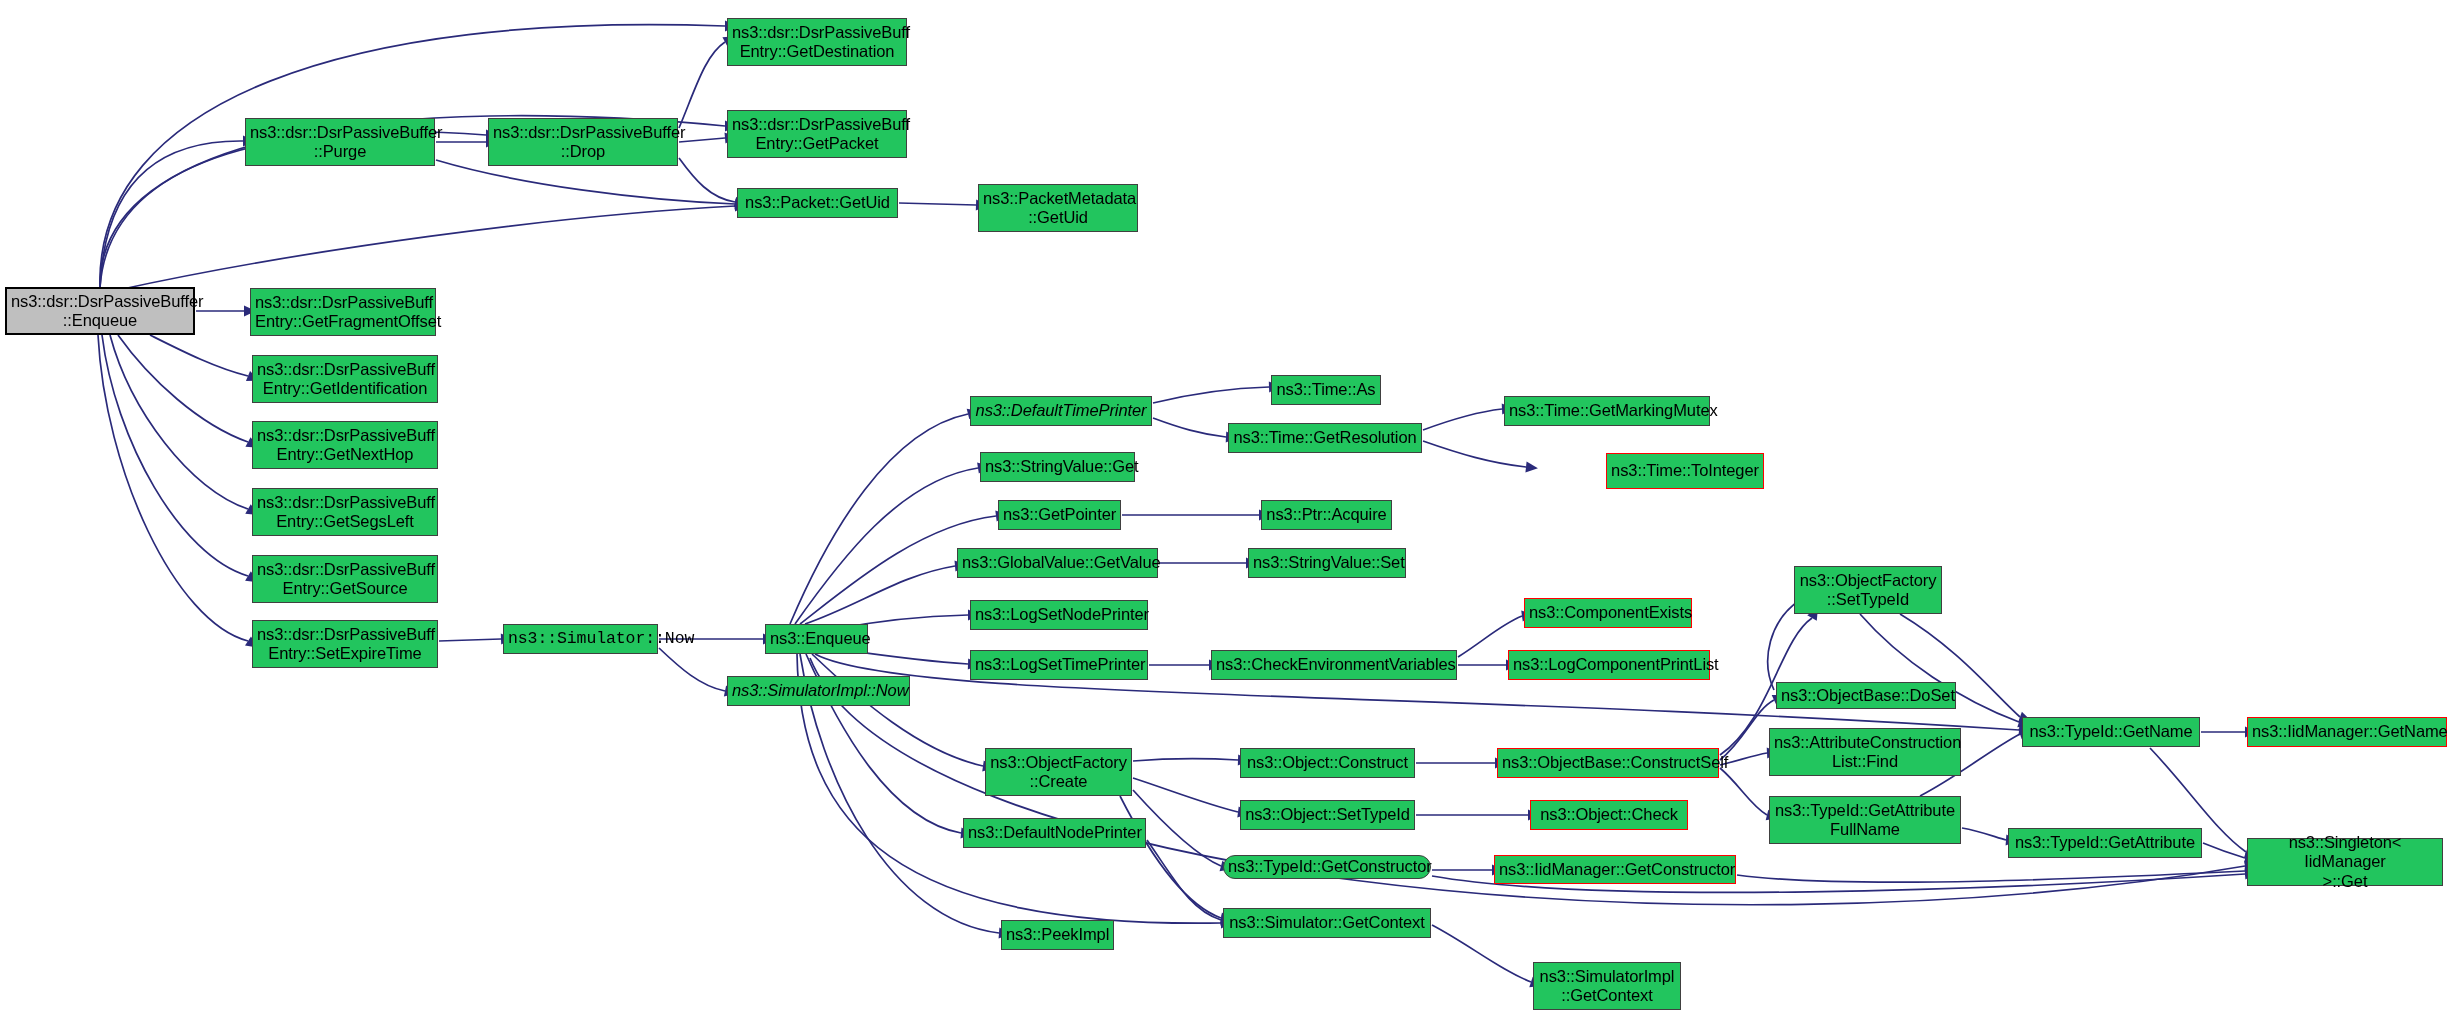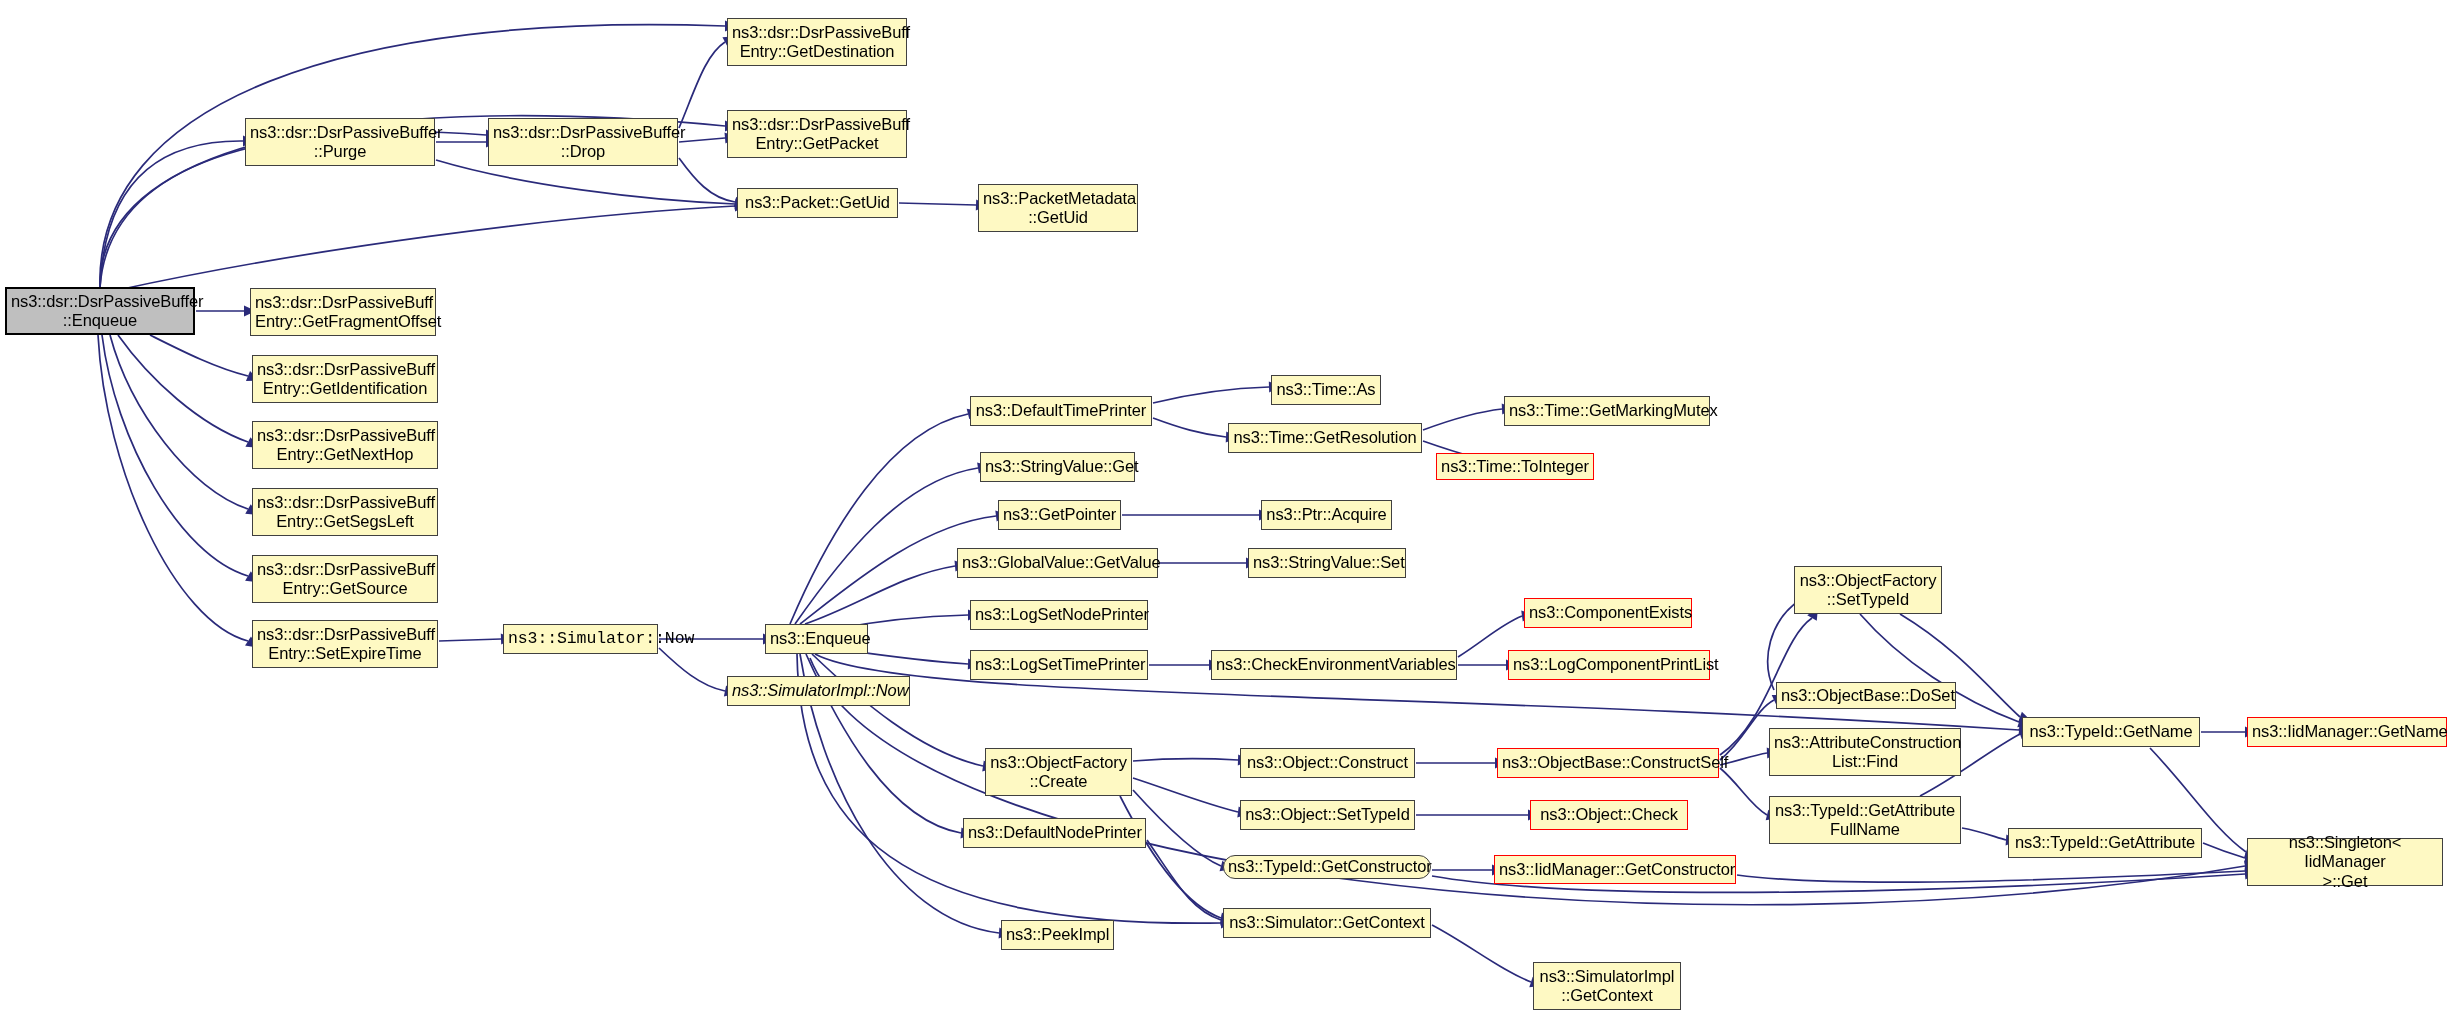--- a/index.html
+++ b/index.html
@@ -16,21 +16,21 @@
     position:absolute;
     left:0; top:0;
     width:2451px;
     height:1012px;
     pointer-events:none;
   }
   .node{
     position:absolute;
     box-sizing:border-box;
     border:1.6px solid #404040;
-    background:#fef9c3;
+    background:#22c55e;
     color:#000000;
     font-size:16.5px;
     line-height:1.16;
     display:flex;
     align-items:center;
     justify-content:center;
     text-align:center;
     padding:2px 4px;
     white-space:pre-line;
     letter-spacing:-0.1px;
@@ -206,34 +206,34 @@
 Entry::GetNextHop</span></div>
       <div class="node" style="left: 252px; top: 488px; width: 186px; height: 48px;"><span>ns3::dsr::DsrPassiveBuff
 Entry::GetSegsLeft</span></div>
       <div class="node" style="left: 252px; top: 555px; width: 186px; height: 48px;"><span>ns3::dsr::DsrPassiveBuff
 Entry::GetSource</span></div>
       <div class="node" style="left: 252px; top: 620px; width: 186px; height: 48px;"><span>ns3::dsr::DsrPassiveBuff
 Entry::SetExpireTime</span></div>
       <div class="node" style="left: 503px; top: 624px; width: 155px; height: 30px; font-family: Liberation Mono, monospace;"><span>ns3::Simulator::Now</span></div>
       <div class="node" style="left: 765px; top: 624px; width: 103px; height: 30px;"><span>ns3::Enqueue</span></div>
       <div class="node" style="left: 727px; top: 676px; width: 183px; height: 30px; font-style: italic;"><span>ns3::SimulatorImpl::Now</span></div>
-      <div class="node" style="left: 970px; top: 396px; width: 182px; height: 30px;"><span>ns3::DefaultTimePrinter</span></div>
+      <div class="node" style="left: 970px; top: 396px; width: 182px; height: 30px; font-style: italic;"><span>ns3::DefaultTimePrinter</span></div>
       <div class="node" style="left: 980px; top: 452px; width: 155px; height: 30px;"><span>ns3::StringValue::Get</span></div>
       <div class="node" style="left: 998px; top: 500px; width: 123px; height: 30px;"><span>ns3::GetPointer</span></div>
       <div class="node" style="left: 957px; top: 548px; width: 201px; height: 30px;"><span>ns3::GlobalValue::GetValue</span></div>
       <div class="node" style="left: 970px; top: 600px; width: 178px; height: 30px;"><span>ns3::LogSetNodePrinter</span></div>
       <div class="node" style="left: 970px; top: 650px; width: 178px; height: 30px;"><span>ns3::LogSetTimePrinter</span></div>
       <div class="node" style="left: 985px; top: 748px; width: 147px; height: 48px;"><span>ns3::ObjectFactory
 ::Create</span></div>
       <div class="node" style="left: 963px; top: 818px; width: 183px; height: 30px;"><span>ns3::DefaultNodePrinter</span></div>
       <div class="node" style="left: 1001px; top: 920px; width: 113px; height: 30px;"><span>ns3::PeekImpl</span></div>
       <div class="node" style="left: 1271px; top: 375px; width: 110px; height: 30px;"><span>ns3::Time::As</span></div>
       <div class="node" style="left: 1228px; top: 423px; width: 194px; height: 30px;"><span>ns3::Time::GetResolution</span></div>
       <div class="node" style="left: 1504px; top: 396px; width: 206px; height: 30px;"><span>ns3::Time::GetMarkingMutex</span></div>
-      <div class="node red" style="left: 1436px; top: 453px; width: 158px; height: 27px;"><span>ns3::Time::ToInteger</span></div>
+      <div class="node red" style="left: 1606px; top: 453px; width: 158px; height: 36px;"><span>ns3::Time::ToInteger</span></div>
       <div class="node" style="left: 1261px; top: 500px; width: 131px; height: 30px;"><span>ns3::Ptr::Acquire</span></div>
       <div class="node" style="left: 1248px; top: 548px; width: 158px; height: 30px;"><span>ns3::StringValue::Set</span></div>
       <div class="node" style="left: 1211px; top: 650px; width: 246px; height: 30px;"><span>ns3::CheckEnvironmentVariables</span></div>
       <div class="node red" style="left: 1524px; top: 598px; width: 168px; height: 30px;"><span>ns3::ComponentExists</span></div>
       <div class="node red" style="left: 1508px; top: 650px; width: 202px; height: 30px;"><span>ns3::LogComponentPrintList</span></div>
       <div class="node" style="left: 1240px; top: 748px; width: 175px; height: 30px;"><span>ns3::Object::Construct</span></div>
       <div class="node" style="left: 1240px; top: 800px; width: 175px; height: 30px;"><span>ns3::Object::SetTypeId</span></div>
       <div class="node" style="left: 1223px; top: 855px; width: 208px; height: 24px; border-radius: 14px;"><span>ns3::TypeId::GetConstructor</span></div>
       <div class="node" style="left: 1223px; top: 908px; width: 208px; height: 30px;"><span>ns3::Simulator::GetContext</span></div>
       <div class="node red" style="left: 1497px; top: 748px; width: 222px; height: 30px;"><span>ns3::ObjectBase::ConstructSelf</span></div>

